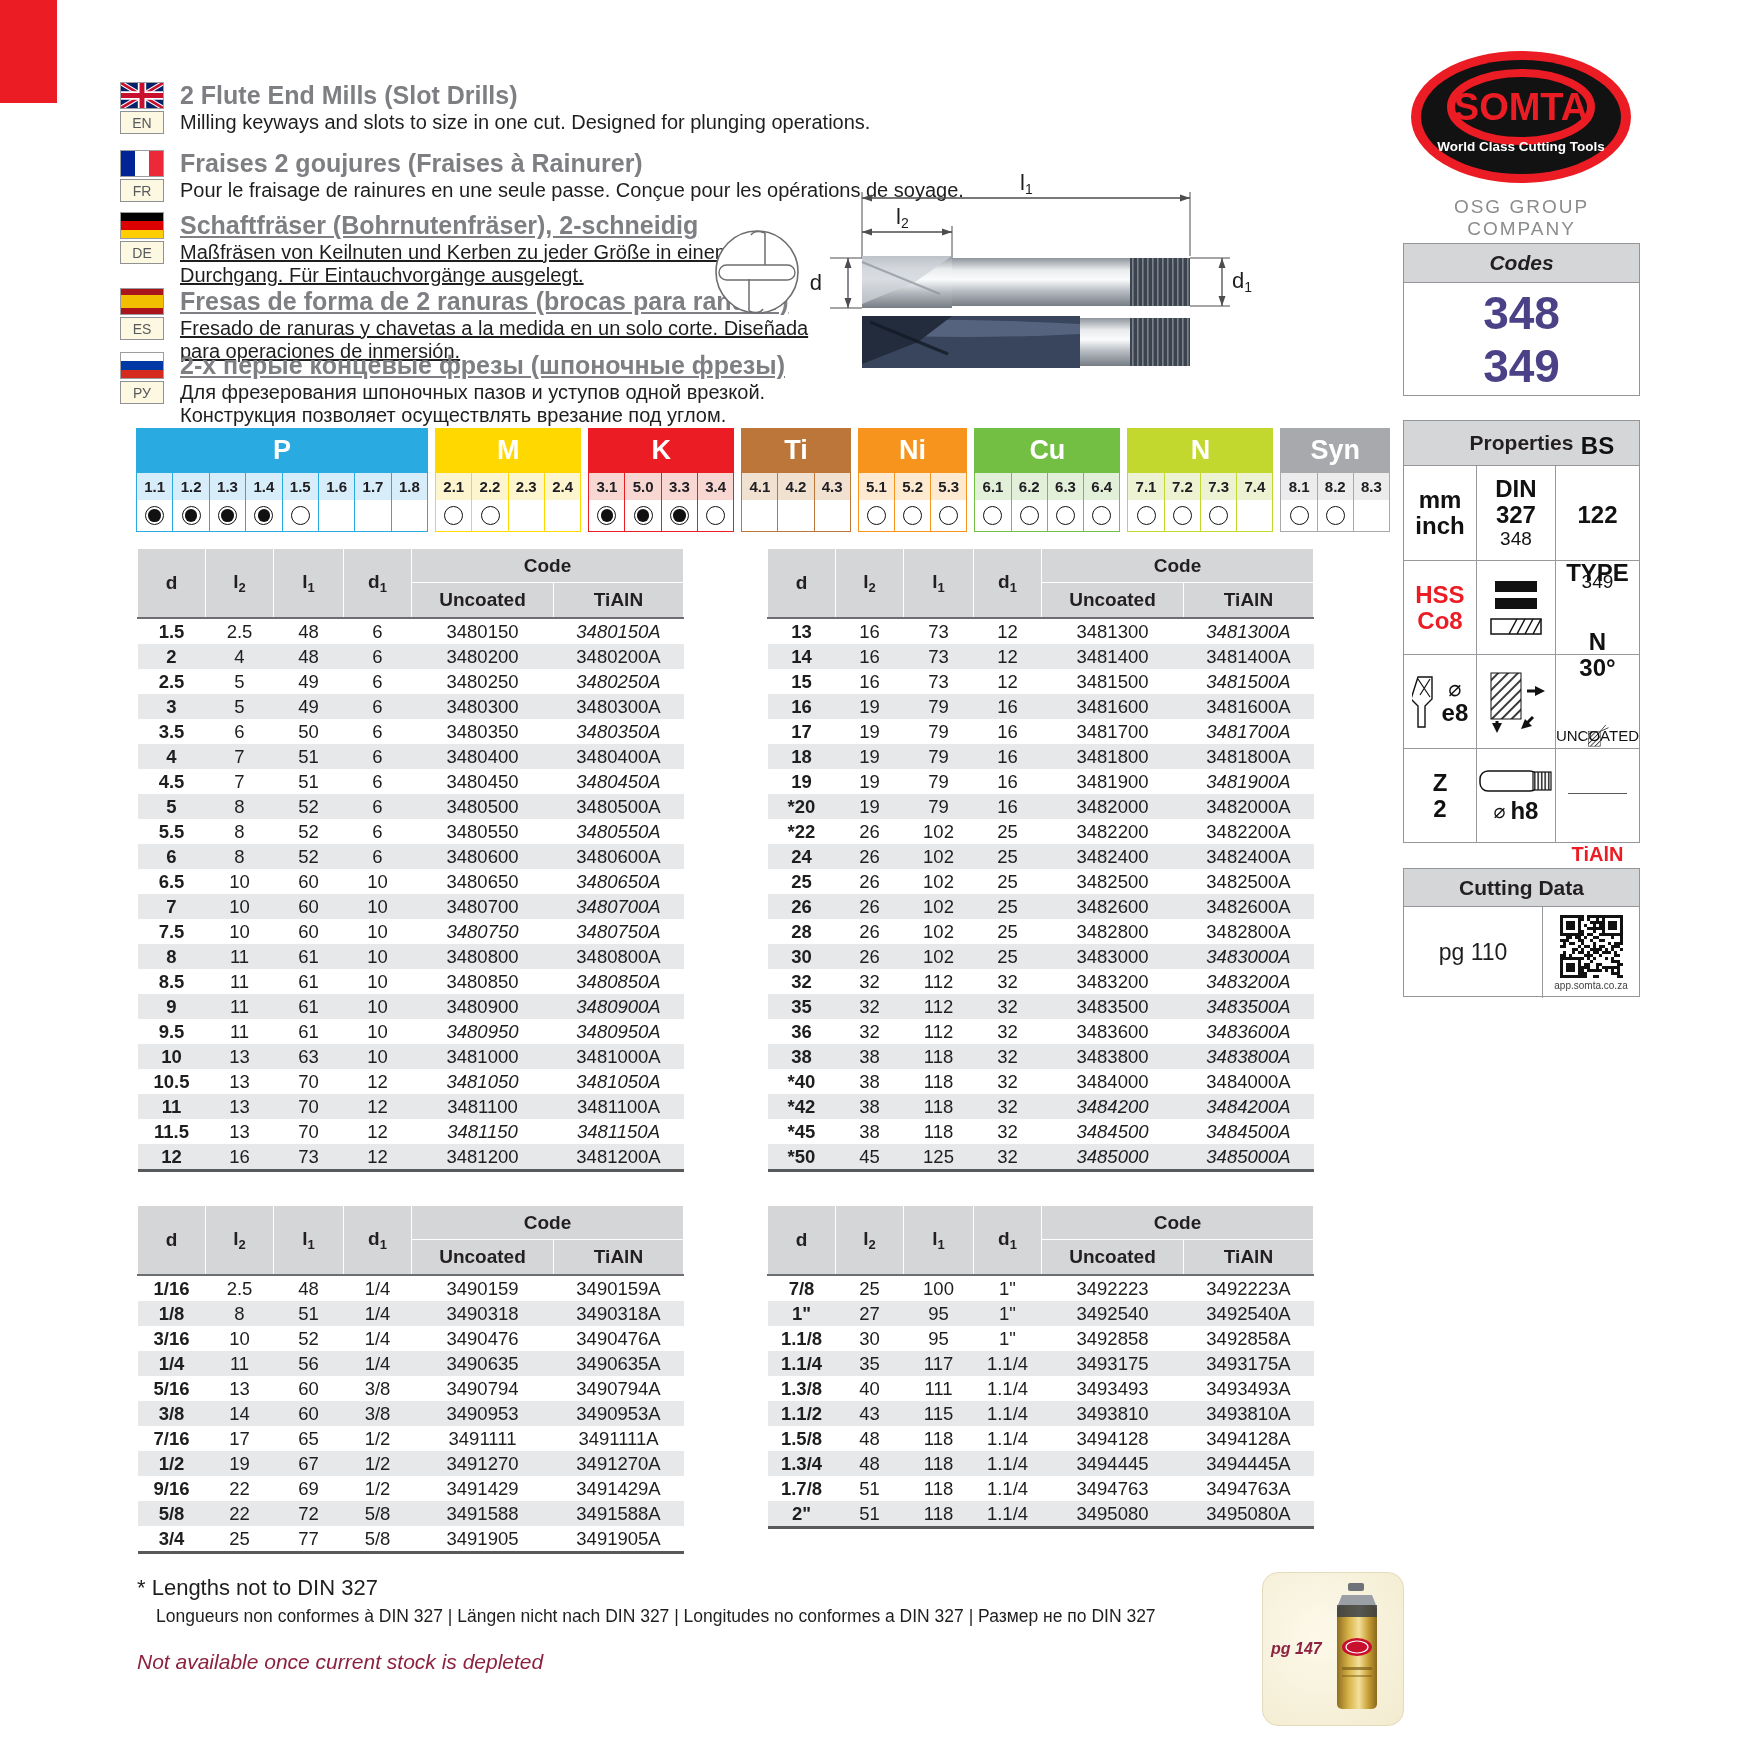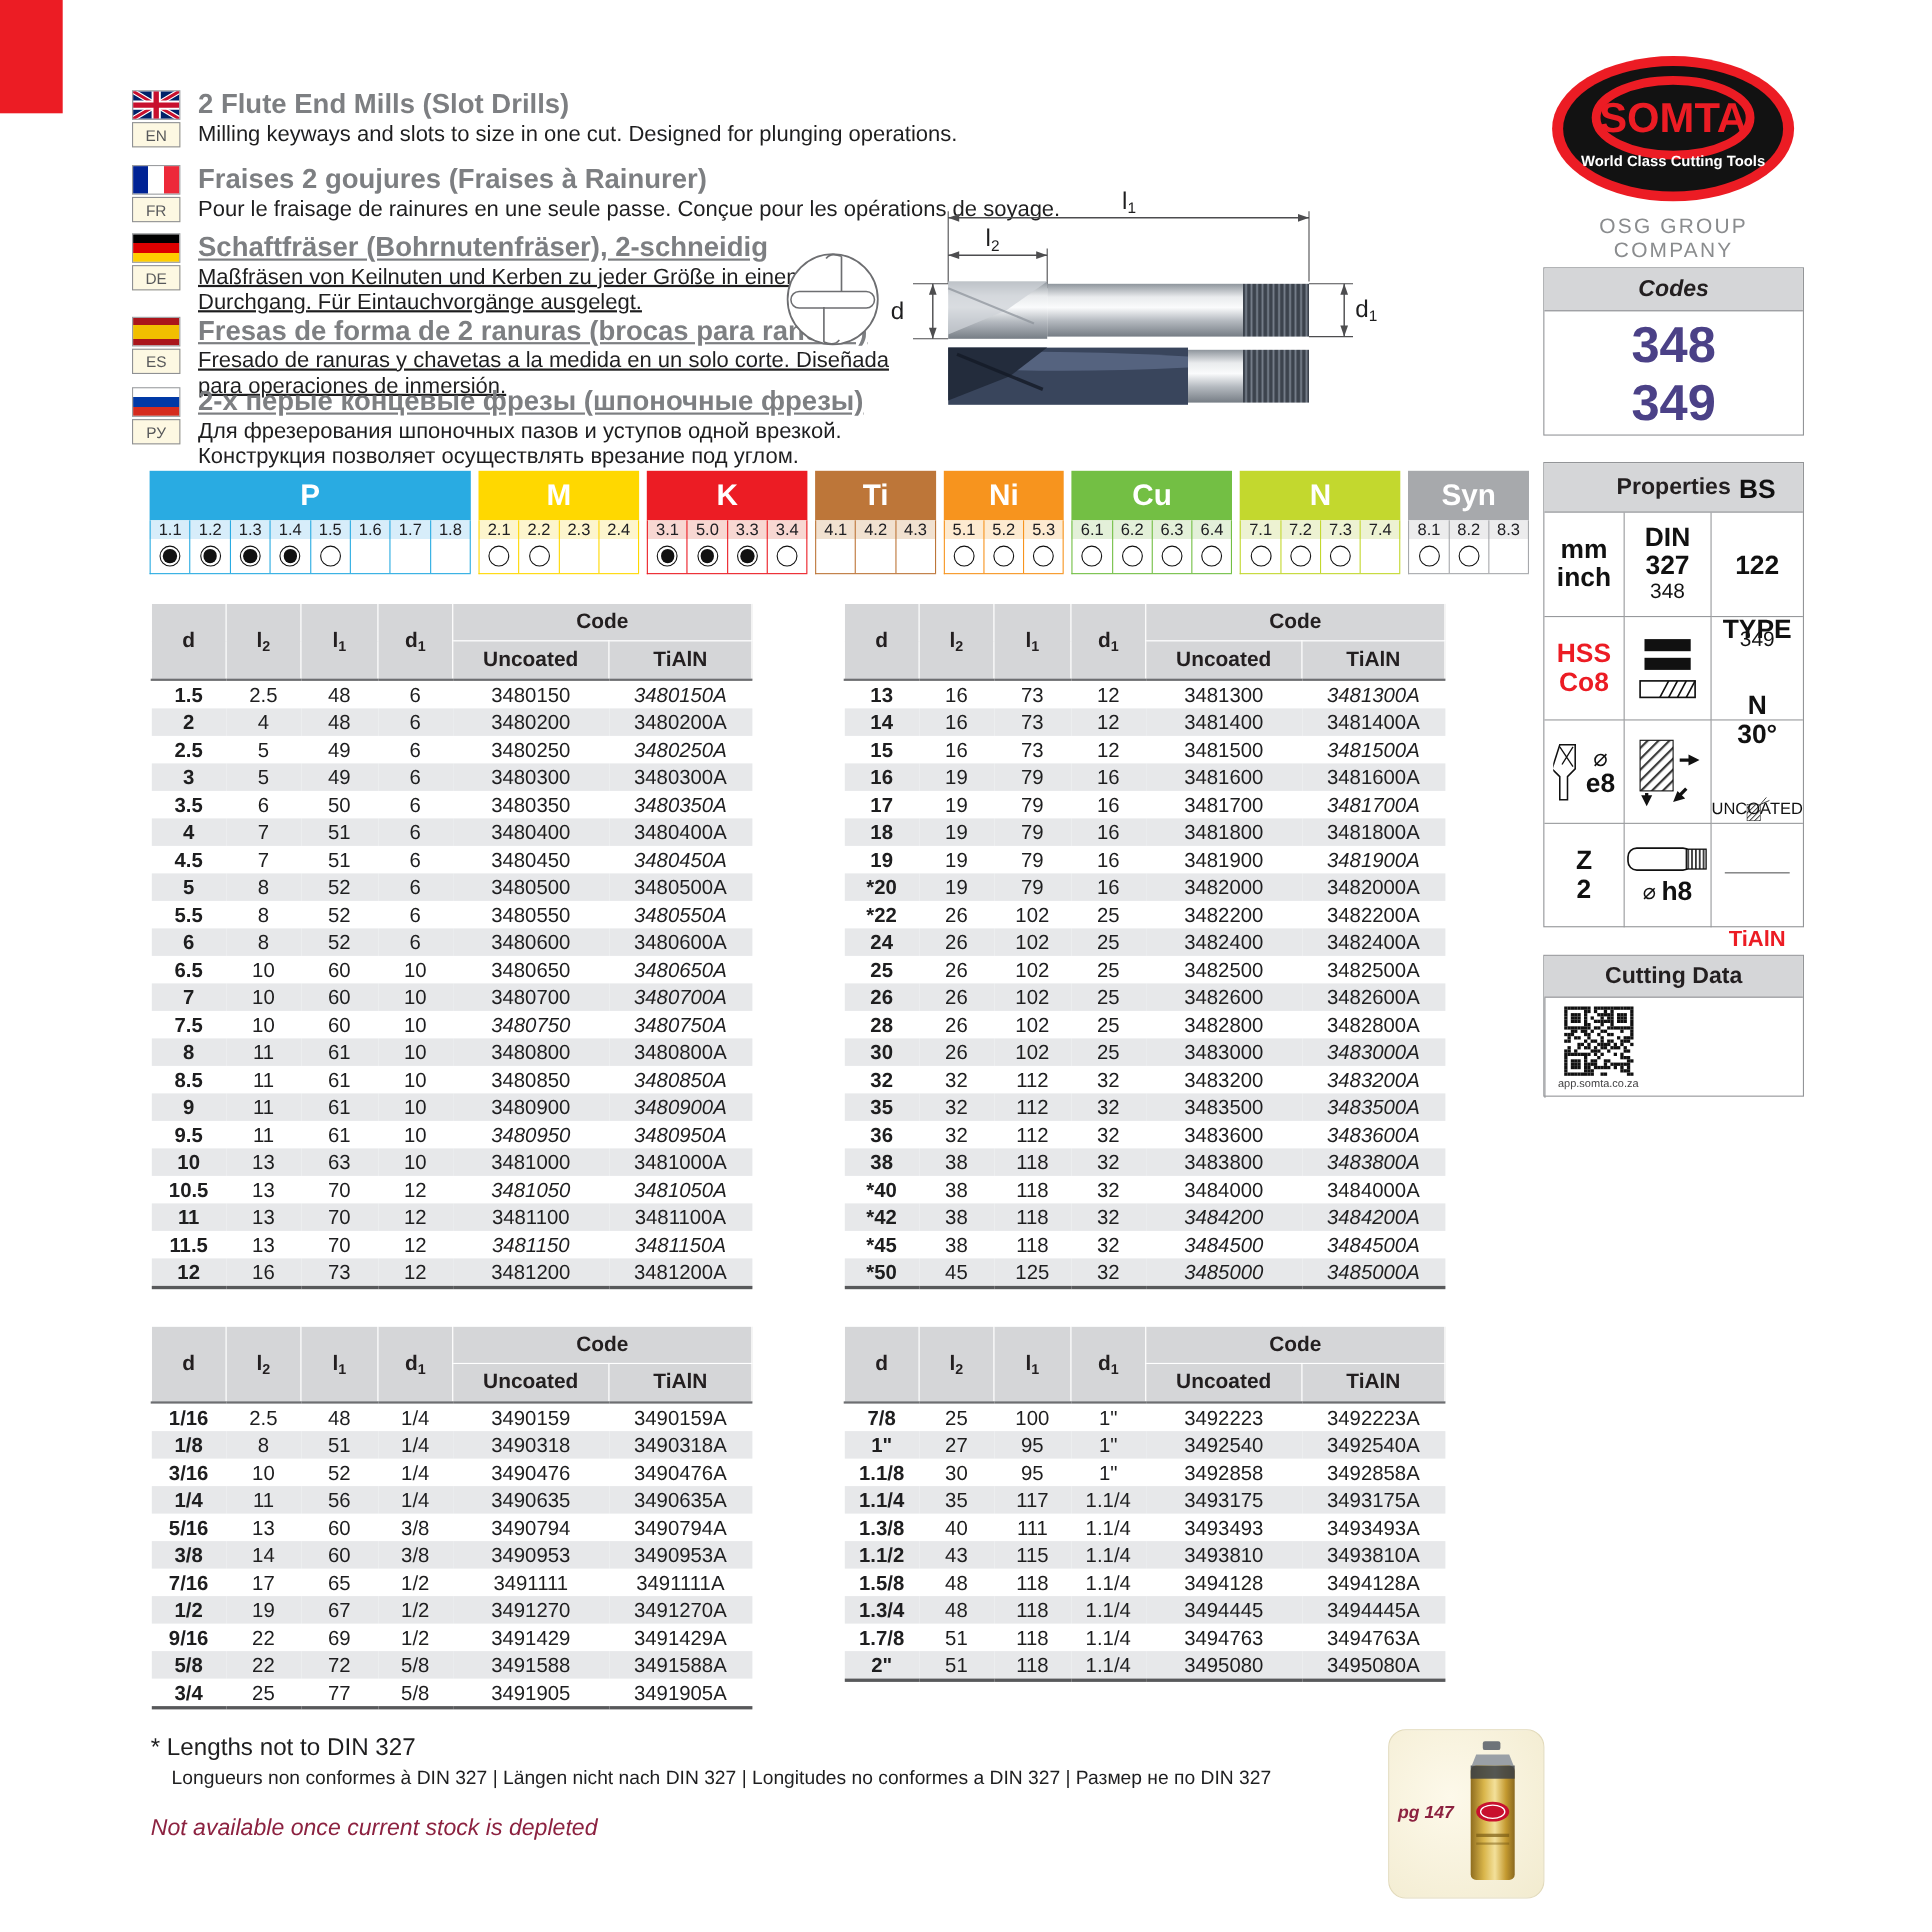--- a/index.html
+++ b/index.html
@@ -60,21 +60,21 @@
   #qr div{background:#111;}
   .qr-caption{font-size:10px;color:#414042;margin-top:2px;}
 
   
   #band{left:136px;top:428px;width:1254px;display:flex;gap:7px;}
   .band-group{display:flex;flex-direction:column;flex-basis:0;}
   .band-head{height:45px;background:var(--c);color:#fff;font-weight:bold;font-size:27px;
     display:flex;align-items:center;justify-content:center;}
   .band-row{display:flex;border-left:1px solid var(--c);}
   .band-cell{flex:1;border-right:1px solid var(--c);display:flex;align-items:center;justify-content:center;}
-  .band-nums{height:17px;background:var(--t);font-size:15px;font-weight:normal;color:#202024;}
+  .band-nums{height:27px;background:var(--t);font-size:15px;font-weight:bold;color:#202024;}
   .band-rads{height:31px;background:#fff;border-bottom:1px solid var(--c);}
   .radio{width:19px;height:19px;border:1.6px solid #111;border-radius:50%;display:inline-block;position:relative;box-sizing:border-box;}
   .radio.filled::after{content:"";position:absolute;inset:2.2px;background:#111;border-radius:50%;}
 
   
   .spec-table table{border-collapse:collapse;table-layout:fixed;border-top:1px solid #97999c;}
   .spec-table th{background:#d5d6d8;font-size:19px;padding:0;}
   .spec-table .dimh{height:68px;font-weight:bold;border:1px solid #fff;border-bottom:2px solid #6d6e71;}
   .spec-table .codeh{height:33px;font-weight:bold;border:1px solid #fff;}
   .spec-table .subh{height:33px;font-weight:bold;border:1px solid #fff;border-bottom:2px solid #6d6e71;}
@@ -527,20 +527,21 @@
       <div class="coat-top">UNCOATED</div>
       <div class="coat-rule"></div>
       <div class="coat-bot">TiAlN</div>
     </div>
   </div>
 </div>
 
 <div class="abs side-box" id="cut-box">
   <div class="side-head">Cutting Data</div>
   <div class="cut-body">
+    <div class="cut-left">pg 110</div>
     <div class="cut-right">
       <div id="qr">
           <div style="grid-area: 1 / 1;"></div>
           <div style="grid-area: 1 / 2;"></div>
           <div style="grid-area: 1 / 3;"></div>
           <div style="grid-area: 1 / 4;"></div>
           <div style="grid-area: 1 / 5;"></div>
           <div style="grid-area: 1 / 6;"></div>
           <div style="grid-area: 1 / 7;"></div>
           <div style="grid-area: 1 / 8;"></div>

